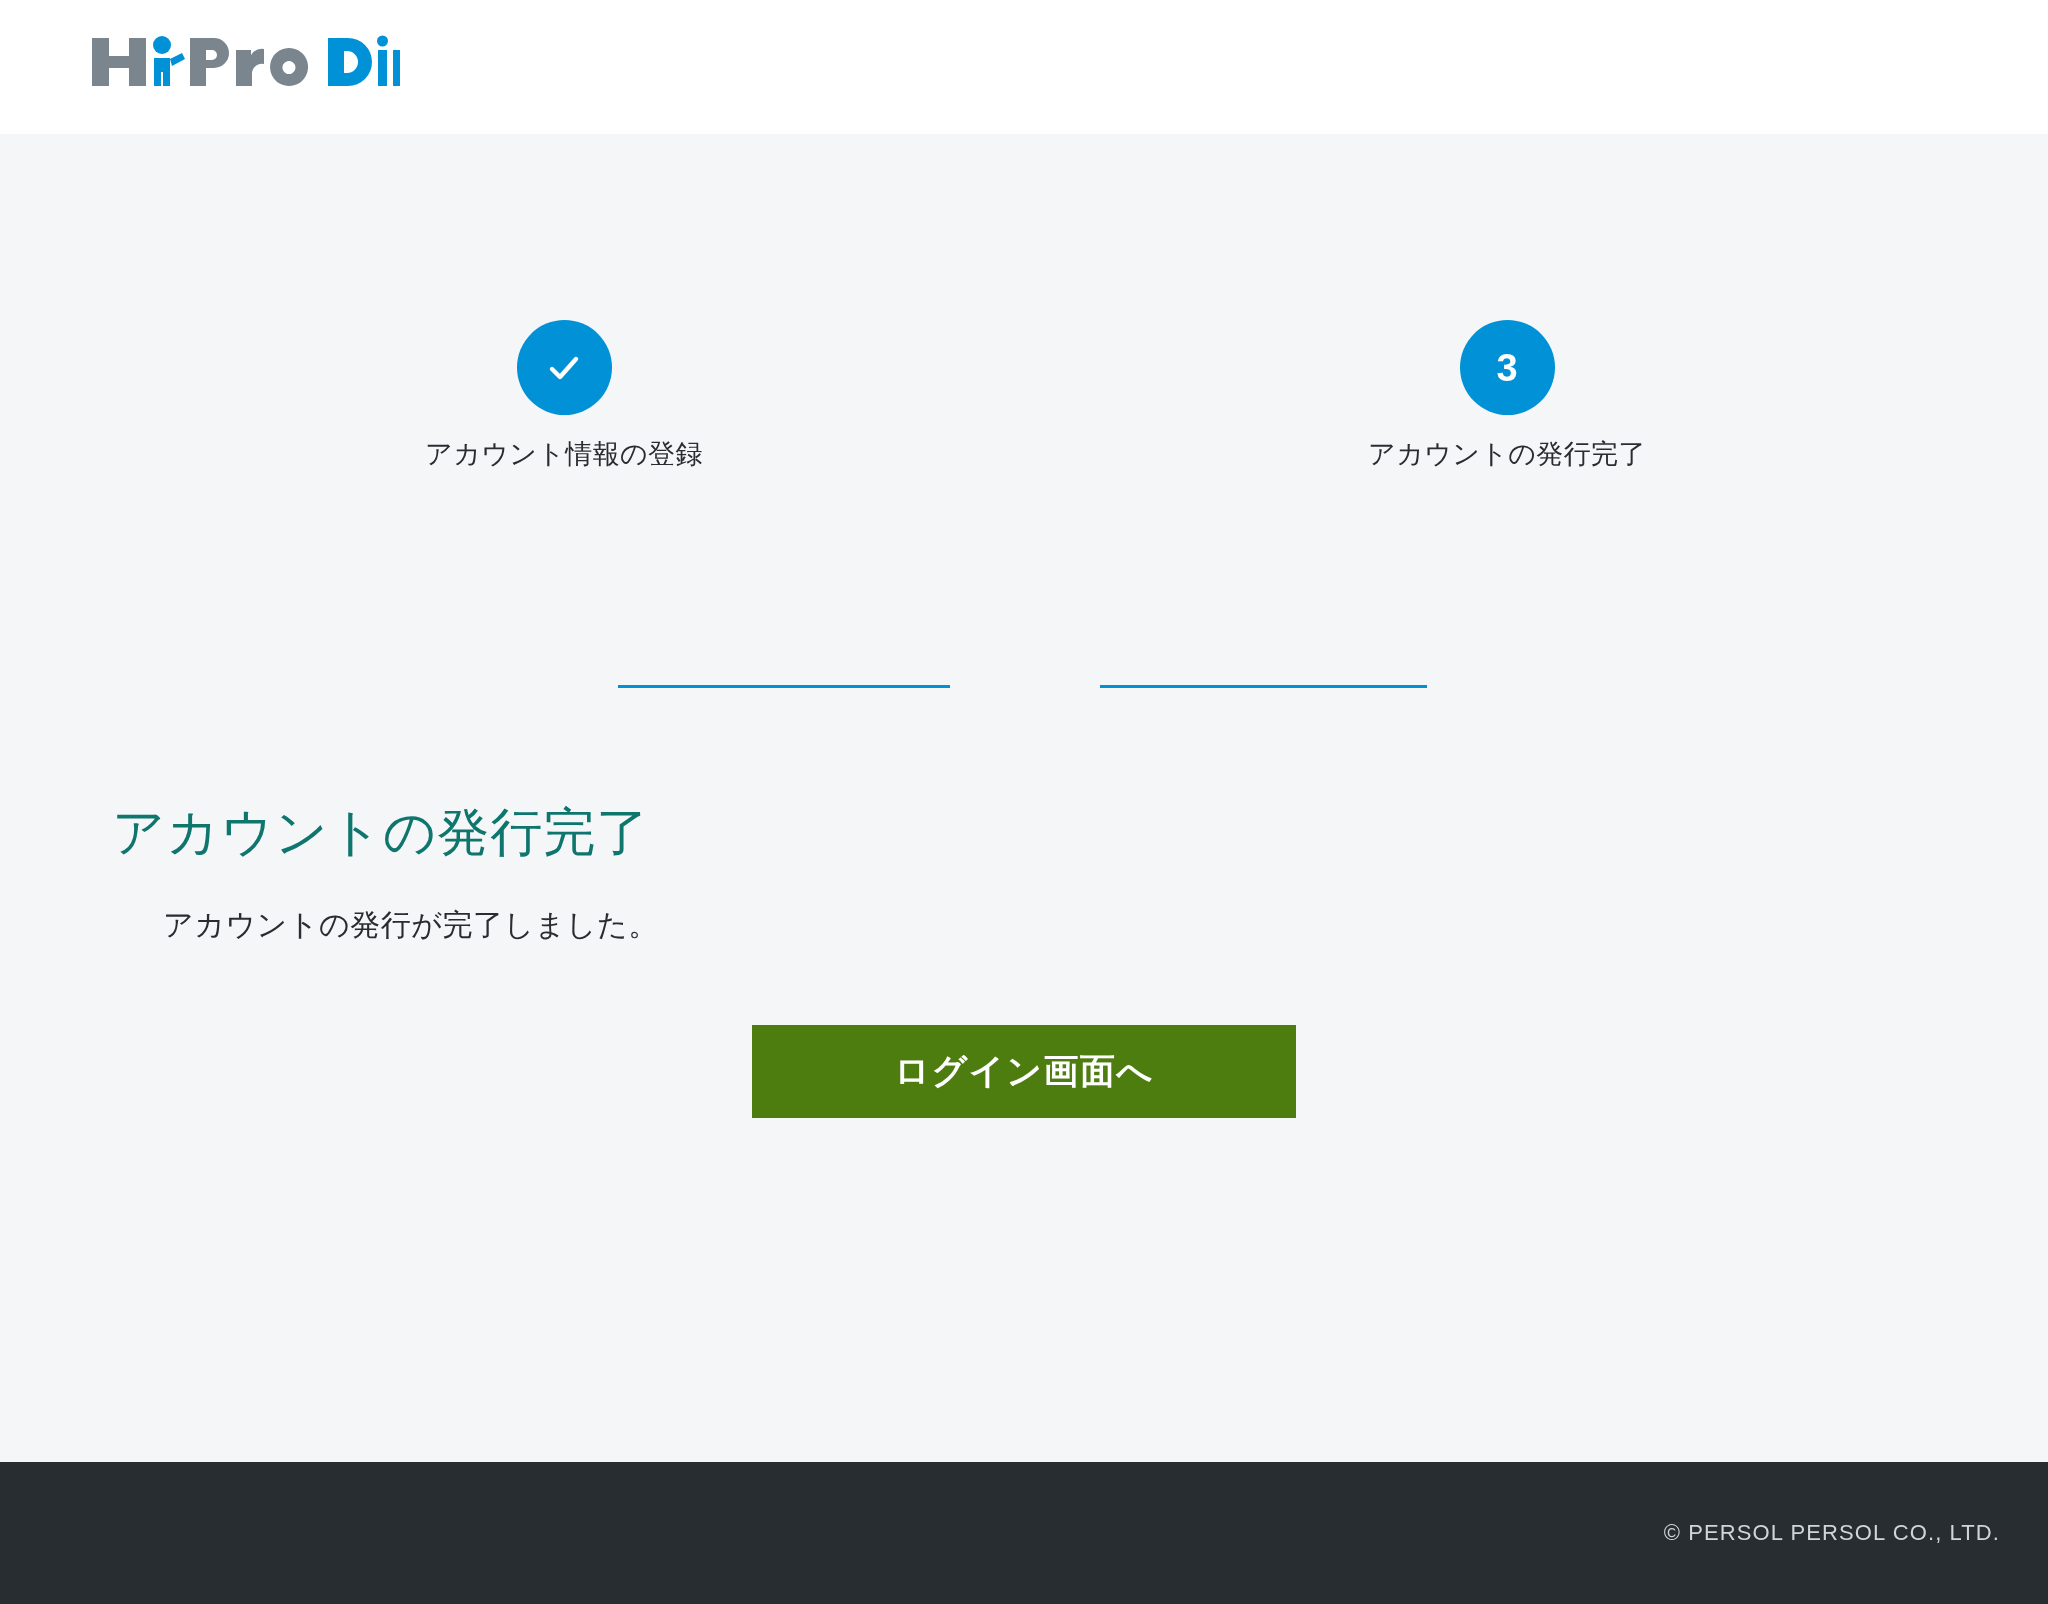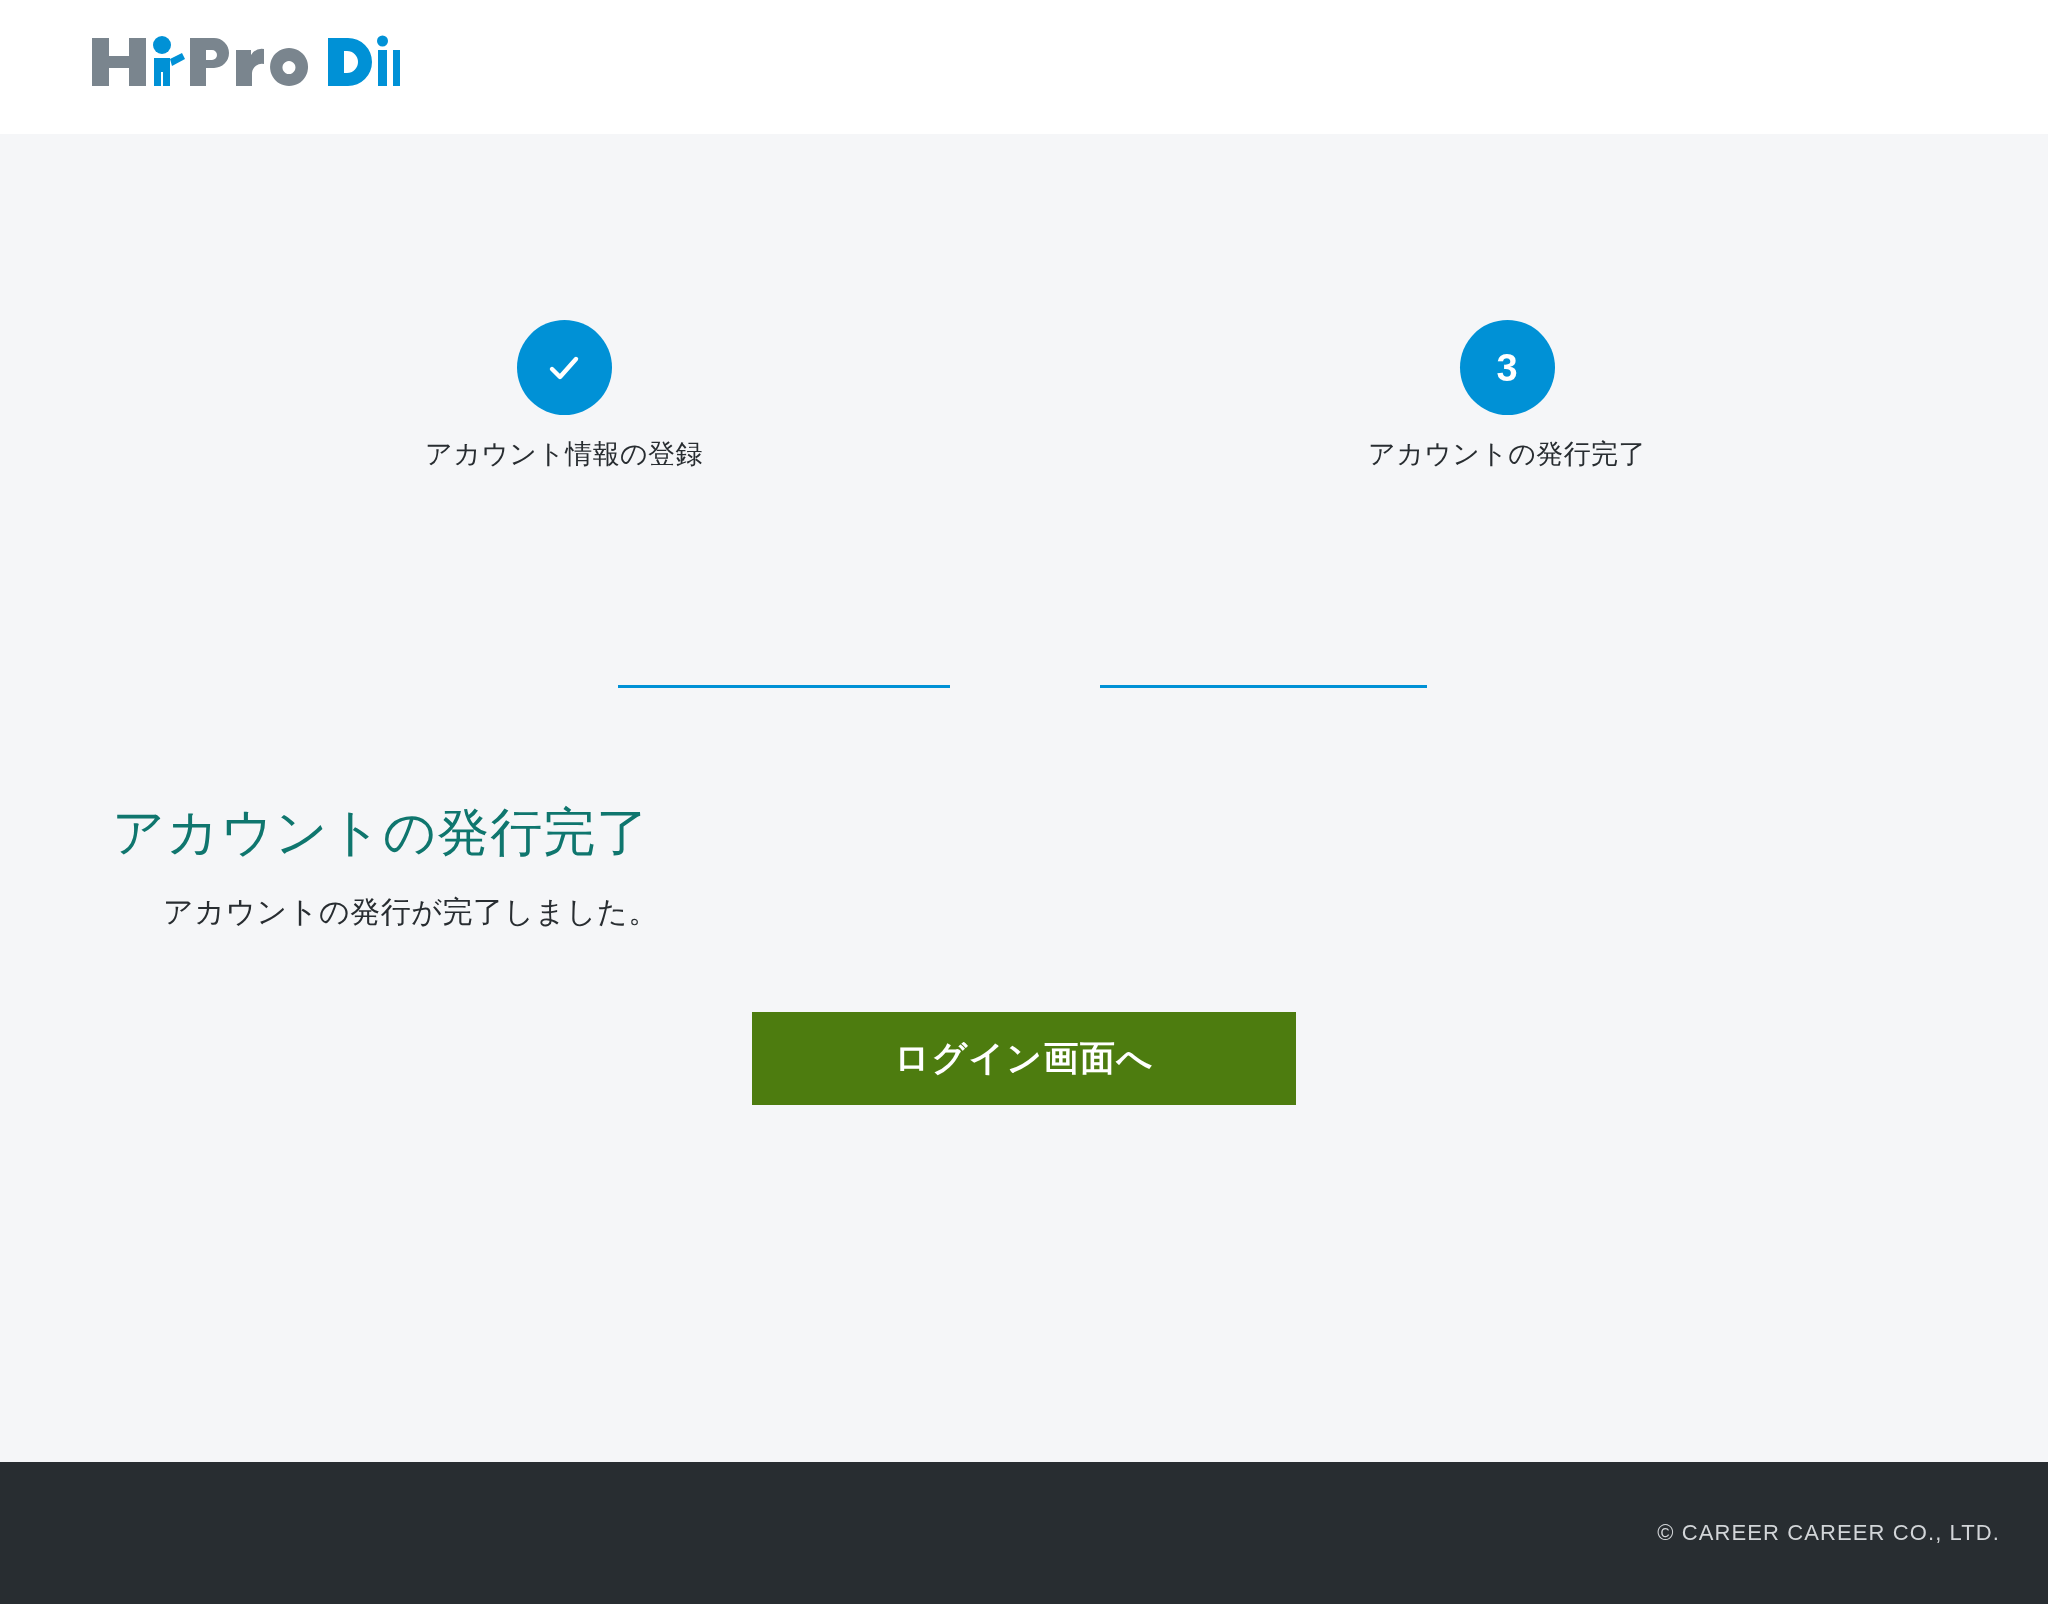--- a/index.html
+++ b/index.html
@@ -105,21 +105,21 @@
     margin-left: 112px;
     font-size: 52px;
     font-weight: normal;
     line-height: 1.25;
     letter-spacing: 1px;
     color: #0f766e;
   }
 
   .page-description {
     margin-left: 163px;
-    margin-top: 24px;
+    margin-top: 37px;
     font-size: 30px;
     line-height: 1.5;
     letter-spacing: 0.5px;
     color: #282d31;
   }
 
   .action-area {
     margin-top: 78px;
     width: 2048px;
     display: flex;
@@ -218,14 +218,14 @@
 
 <main class="main-content">
   <h1 class="page-title">アカウントの発行完了</h1>
   <p class="page-description">アカウントの発行が完了しました。</p>
   <div class="action-area">
     <button class="primary-button" type="button">ログイン画面へ</button>
   </div>
 </main>
 
 <footer class="site-footer">
-  <span class="copyright">© CAREER CAREER CO., LTD.</span>
+  <span class="copyright">© PERSOL PERSOL CO., LTD.</span>
 </footer>
 
 </body></html>

